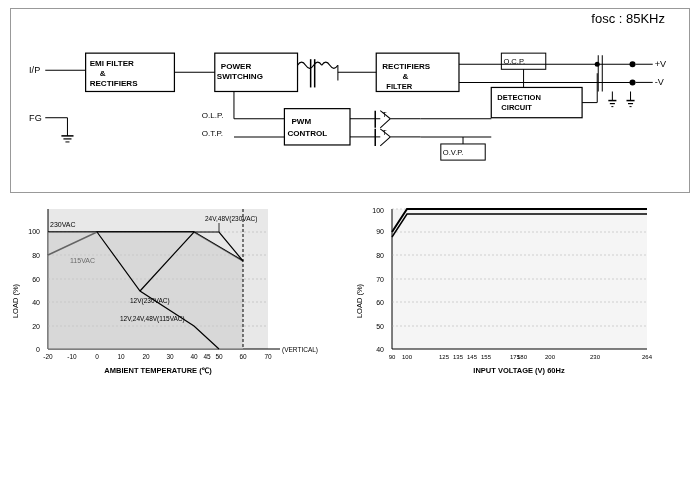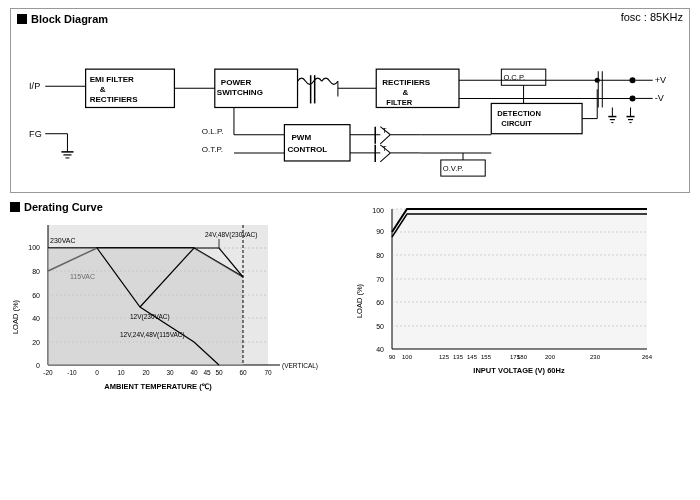--- a/index.html
+++ b/index.html
@@ -37,22 +37,22 @@
     .block-diagram-section {
       border: 1px solid #999;
       padding: 4px 6px;
       margin-bottom: 8px;
       position: relative;
       height: 185px;
     }
     .fosc {
       position: absolute;
       top: 2px;
-      right: 6px;
-      font-size: 11px;
+      right: 24px;
+      font-size: 13px;
     }
 
     
     .diagram-svg {
       width: 100%;
       height: 160px;
     }
 
     
     .bottom-row {
@@ -67,24 +67,20 @@
       position: relative;
       height: 200px;
     }
   </style>
 </head>
 <body>
 
 <div class="page">
 
   <div class="block-diagram-section">
-    <div class="section-header">
-      <span class="sq"></span>
-      <span>Block Diagram</span>
-    </div>
     <div class="fosc">fosc : 85KHz</div>
 
     <svg class="diagram-svg" viewBox="0 0 660 155">
 
       <text x="12" y="58" font-size="9" font-family="Arial">I/P</text>
 
       <text x="12" y="105" font-size="9" font-family="Arial">FG</text>
 
       <line x1="28" y1="55" x2="68" y2="55" stroke="#000" stroke-width="1"></line>
 
@@ -189,24 +185,20 @@
       <line x1="608" y1="76" x2="608" y2="85" stroke="#000" stroke-width="1"></line>
       <line x1="604" y1="85" x2="612" y2="85" stroke="#000" stroke-width="1.5"></line>
       <line x1="605.5" y1="88" x2="610.5" y2="88" stroke="#000" stroke-width="1.2"></line>
       <line x1="607" y1="91" x2="609" y2="91" stroke="#000" stroke-width="1"></line>
     </svg>
   </div>
 
   <div class="bottom-row">
 
     <div class="derating-section">
-      <div class="section-header">
-        <span class="sq"></span>
-        <span>Derating Curve</span>
-      </div>
       <div class="chart-area">
         <svg viewBox="0 0 310 185" width="310" height="185">
 
           <text x="8" y="100" font-size="7.5" font-family="Arial" transform="rotate(-90,8,100)" text-anchor="middle">LOAD (%)</text>
 
           <rect x="38" y="8" width="220" height="140" fill="#e8e8e8"></rect>
 
           <line x1="38" y1="8" x2="38" y2="148" stroke="#000" stroke-width="1"></line>
 
           <line x1="38" y1="148" x2="258" y2="148" stroke="#000" stroke-width="1"></line>

